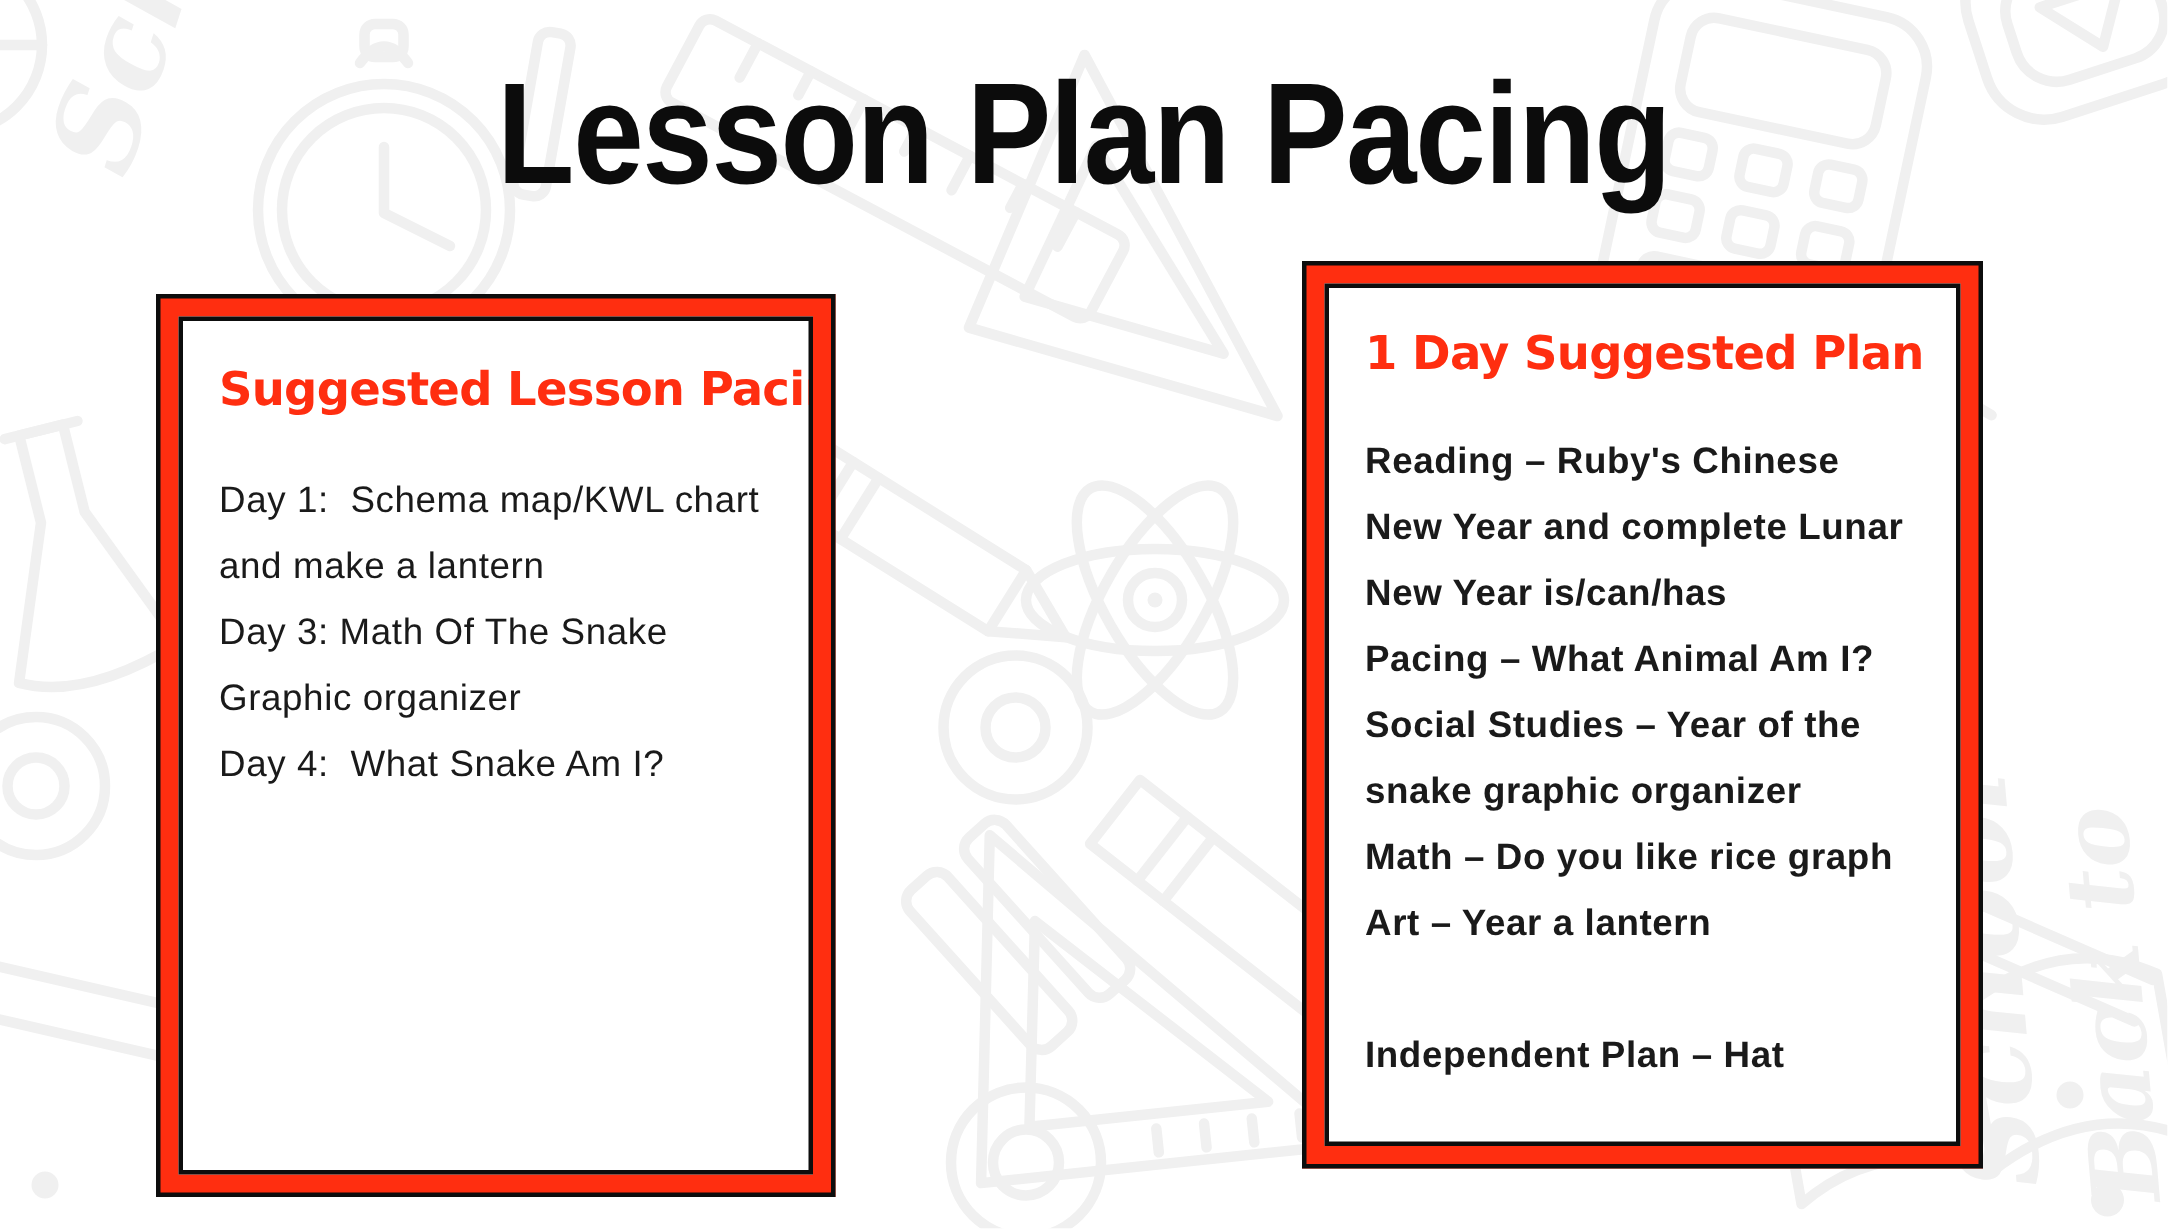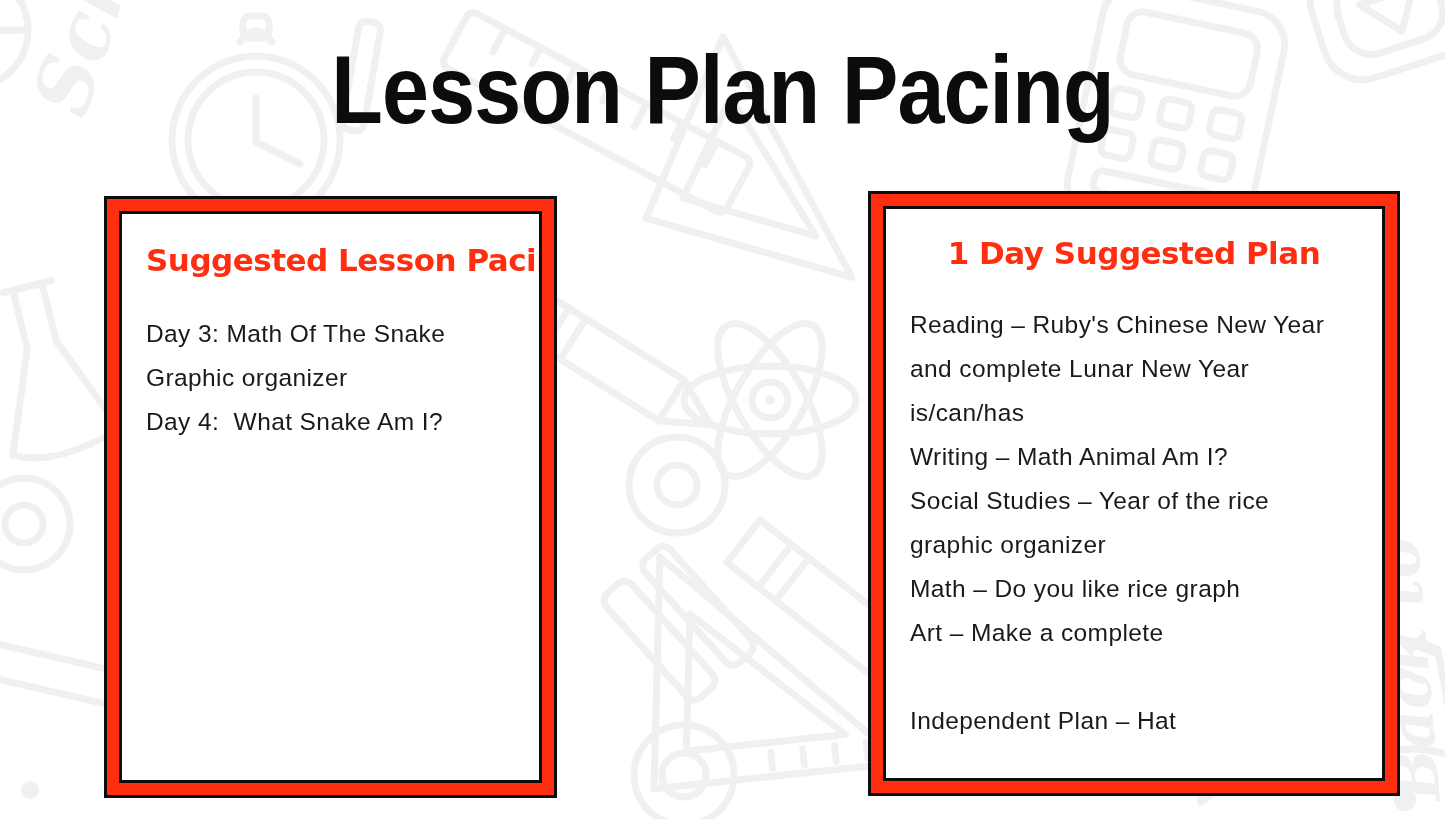--- a/index.html
+++ b/index.html
@@ -91,22 +91,22 @@
   }
 
   #card-left {
     left: 104px;
     top: 196px;
     width: 453px;
     height: 602px;
   }
   #card-right {
     left: 868px;
-    top: 191px;
-    width: 532px;
+    top: 174px;
+    width: 454px;
     height: 605px;
   }
 
   .card-heading {
     font-family: "DejaVu Sans", sans-serif;
     font-weight: bold;
     color: #FF2E10;
     text-align: center;
     letter-spacing: -0.5px;
     margin: 0;
@@ -125,21 +125,21 @@
 
   .card-body {
     font-family: "Liberation Sans", sans-serif;
     font-weight: 300;
     color: #1a1a1a;
     font-size: 24.5px;
     line-height: 44px;
     letter-spacing: 0.4px;
   }
   #card-left .card-body { padding-top: 30px; }
-  #card-right .card-body { padding-top: 28px; }
+  #card-right .card-body { padding-top: 28px; font-weight: bold; }
 
   .body-line {
     white-space: pre-wrap;
     min-height: 44px;
   }
   .body-line.blank { min-height: 44px; }
 </style>
 </head>
 <body>
 
@@ -279,34 +279,35 @@
 
     </svg>
   </div>
 
   <div id="page-title">Lesson Plan Pacing</div>
 
   <div id="card-left" class="card">
     <div class="card-inner">
       <div class="card-heading">Suggested Lesson Pacing</div>
       <div class="card-body">
+        <div class="body-line">Day 1:  Schema map/KWL chart and make a lantern</div>
         <div class="body-line">Day 3: Math Of The Snake Graphic organizer</div>
         <div class="body-line">Day 4:  What Snake Am I?</div>
       </div>
     </div>
   </div>
 
   <div id="card-right" class="card">
     <div class="card-inner">
       <div class="card-heading">1 Day Suggested Plan</div>
       <div class="card-body">
         <div class="body-line">Reading – Ruby's Chinese New Year and complete Lunar New Year is/can/has</div>
-        <div class="body-line">Writing – Math Animal Am I?</div>
-        <div class="body-line">Social Studies – Year of the rice graphic organizer</div>
+        <div class="body-line">Pacing – What Animal Am I?</div>
+        <div class="body-line">Social Studies – Year of the snake graphic organizer</div>
         <div class="body-line">Math – Do you like rice graph</div>
-        <div class="body-line">Art – Make a complete</div>
+        <div class="body-line">Art – Year a lantern</div>
         <div class="body-line blank"></div>
         <div class="body-line">Independent Plan – Hat</div>
       </div>
     </div>
   </div>
 
 </div>
 
 </body></html>

